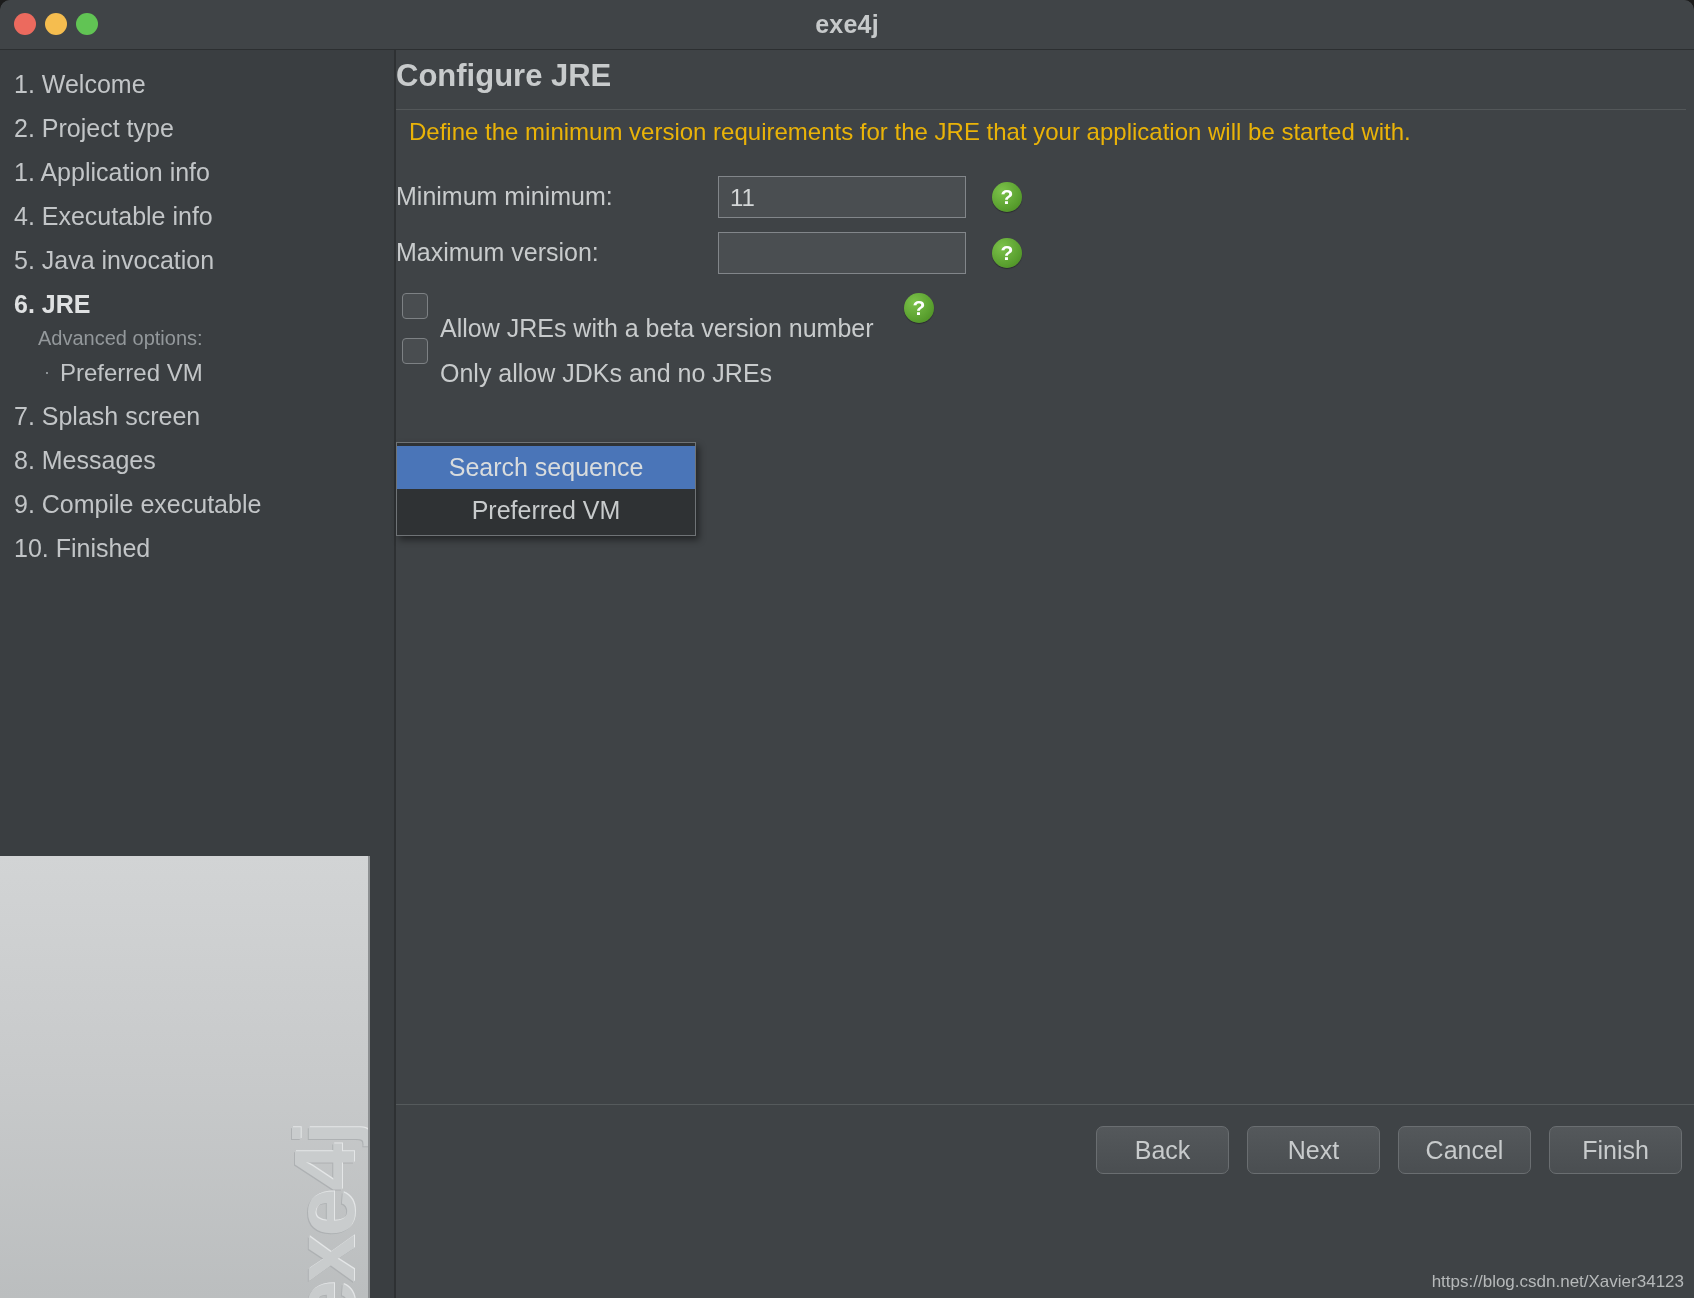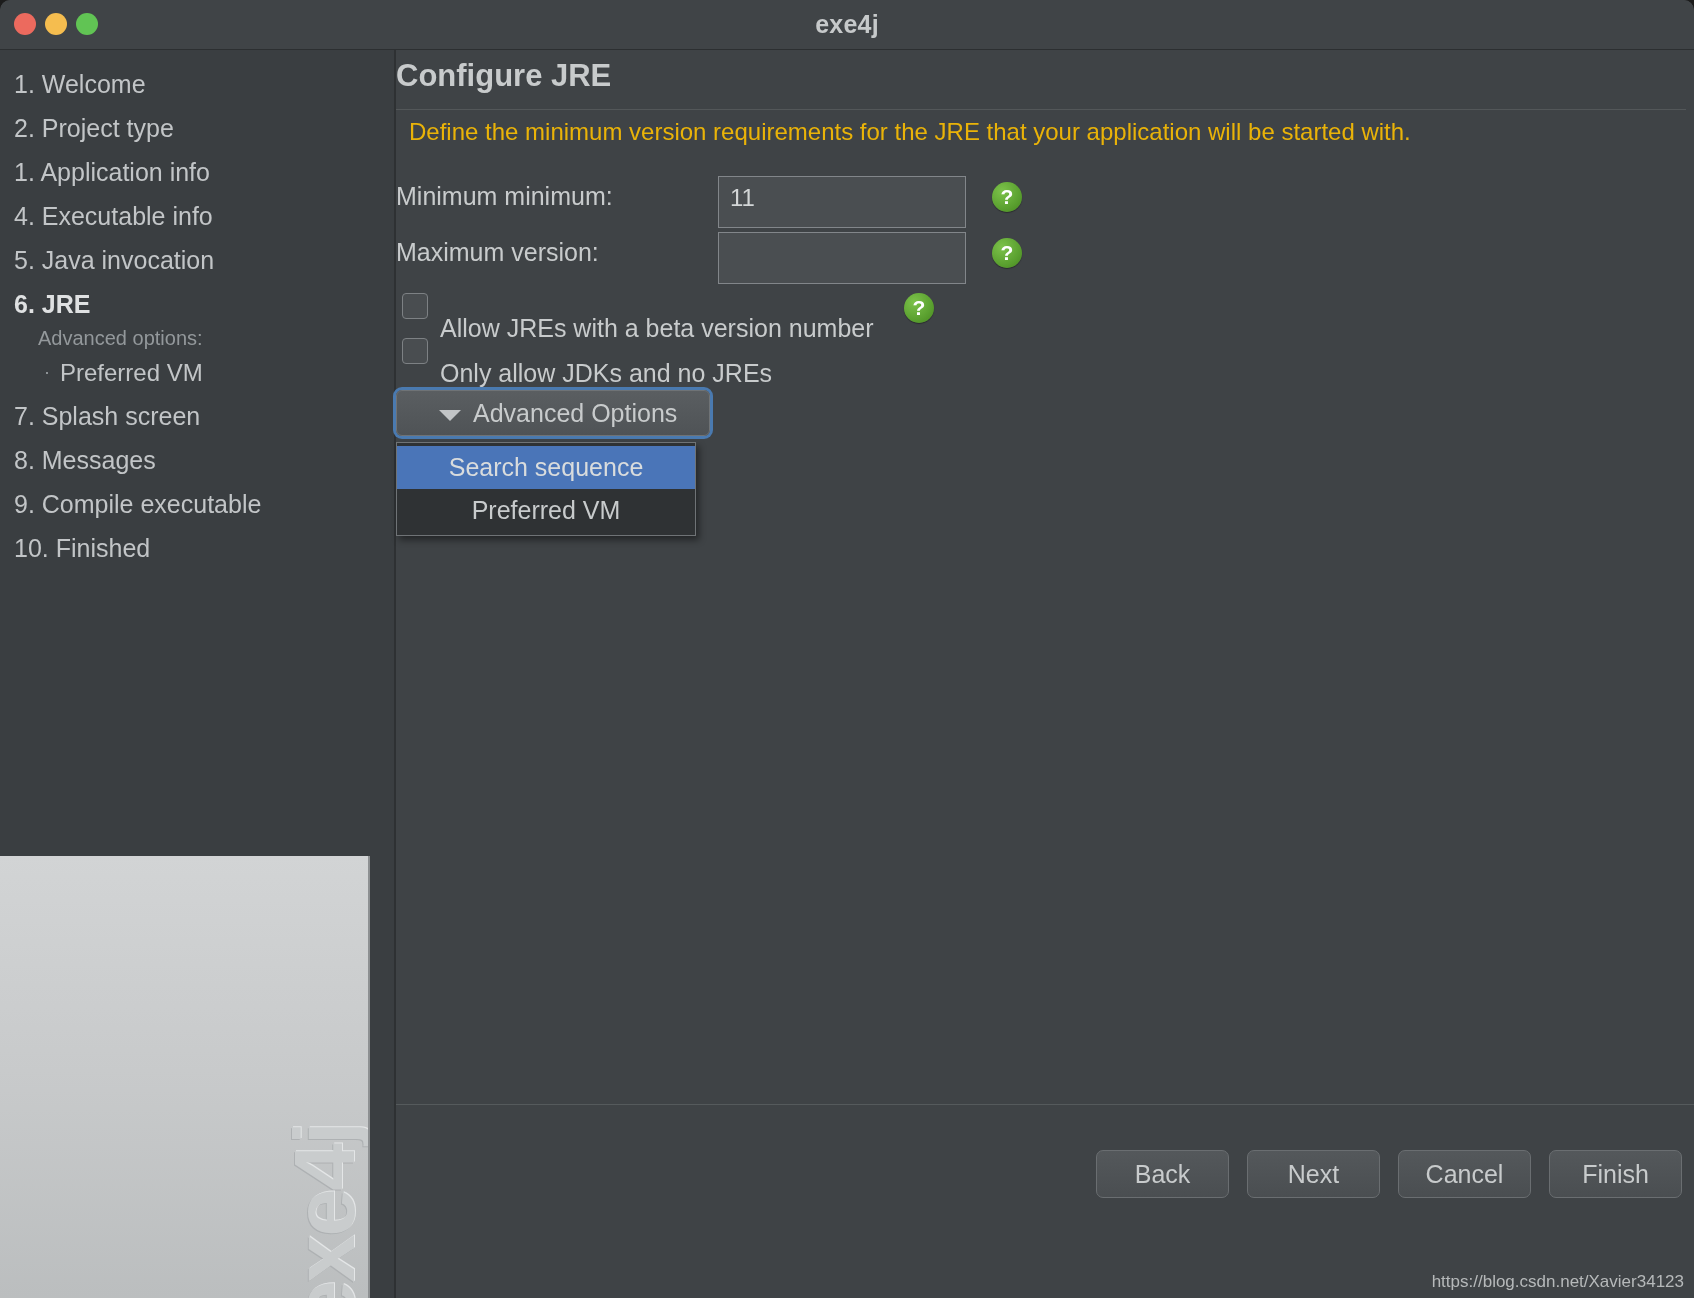--- a/index.html
+++ b/index.html
@@ -176,21 +176,21 @@
     top: 6px;
     color: #c8cbcc;
     font-size: 25px;
     white-space: nowrap;
   }
   .text-field {
     position: absolute;
     left: 322px;
     top: 0;
     width: 248px;
-    height: 52px;
+    height: 42px;
     background: #4a4e51;
     border: 1px solid #82868a;
     box-sizing: border-box;
   }
   .text-field-value {
     position: absolute;
     left: 11px;
     top: 7px;
     color: #d3d6d7;
     font-size: 24px;
@@ -301,21 +301,21 @@
     position: absolute;
     left: 0;
     top: 1054px;
     width: 1298px;
     height: 1px;
     background: #555a5c;
   }
   #footer-buttons {
     position: absolute;
     right: 12px;
-    top: 1100px;
+    top: 1076px;
     display: flex;
     gap: 18px;
   }
   .footer-btn {
     width: 133px;
     height: 48px;
     box-sizing: border-box;
     background: linear-gradient(180deg, #54585b 0%, #4a4e51 100%);
     border: 1px solid #6a6e71;
     border-radius: 7px;
@@ -398,24 +398,20 @@
       <div class="checkbox"></div>
       <div class="check-label">Allow JREs with a beta version number</div>
     </div>
     <div class="help-icon" id="help-beta">?</div>
 
     <div class="check-row" id="check-jdk">
       <div class="checkbox"></div>
       <div class="check-label">Only allow JDKs and no JREs</div>
     </div>
 
-    <div id="adv-button">
-      <div id="adv-arrow"></div>
-      <div id="adv-label">Advanced Options</div>
-    </div>
 
     <div id="adv-popup">
       <div class="menu-item selected">Search sequence</div>
       <div class="menu-item">Preferred VM</div>
     </div>
 
     <div id="footer-divider"></div>
     <div id="footer-buttons">
       <div class="footer-btn">Back</div>
       <div class="footer-btn">Next</div>

